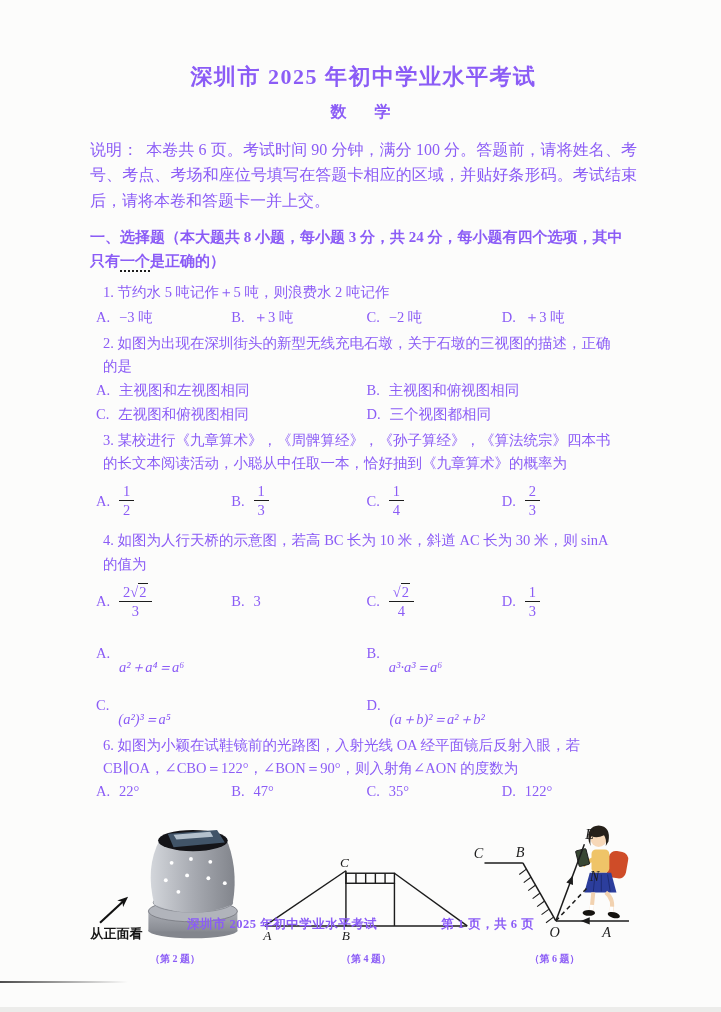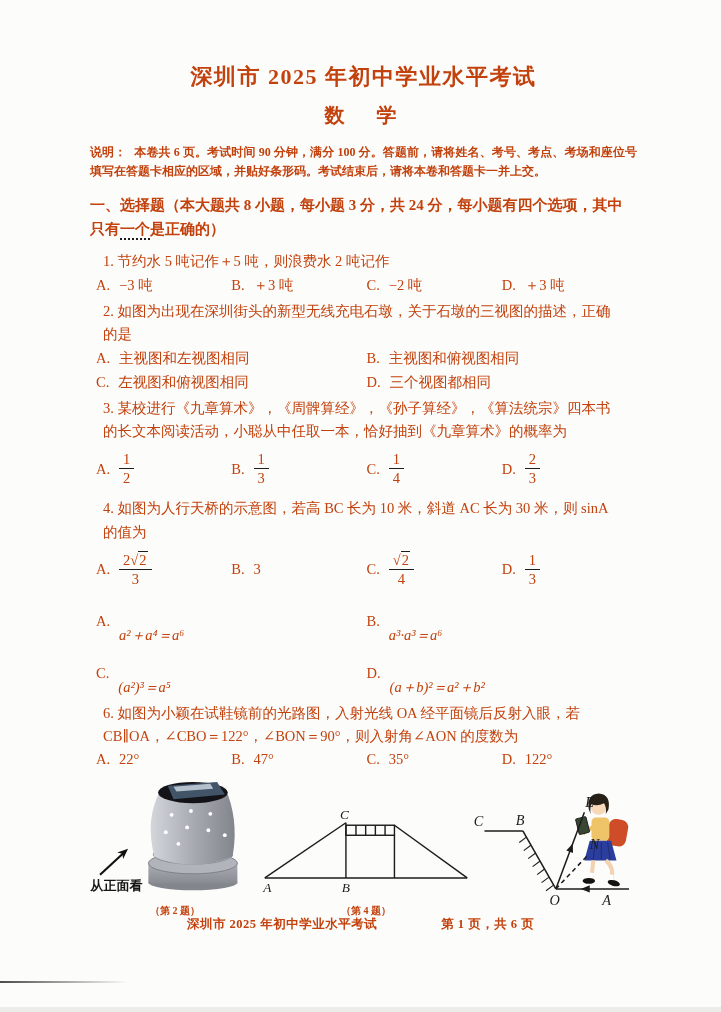--- a/index.html
+++ b/index.html
@@ -1,25 +1,25 @@
 <!DOCTYPE html>
 <html><head>
 <meta charset="utf-8">
 <style>
   html,body{margin:0;padding:0;background:#e9e9e7;}
   .page{
     width:721px;height:1012px;position:relative;overflow:hidden;
     background:#fcfcfb;box-sizing:border-box;
     padding:62px 84px 0 90px;
     font-family:"Liberation Serif","DejaVu Serif",serif;
-    color:#c2410c;
+    color:#8b5cf6;
   }
   .page-title{font-size:22px;font-weight:bold;text-align:center;margin:0 0 10px;letter-spacing:1.5px;}
-  .subject-title{font-size:20px;font-weight:bold;text-align:center;margin:8px 0 14px;letter-spacing:6px;}
-  .instructions{font-size:12px;font-weight:bold;line-height:1.58;margin:0 0 12px;text-align:justify;}
+  .subject-title{font-size:16px;font-weight:bold;text-align:center;margin:8px 0 14px;letter-spacing:6px;}
+  .instructions{font-size:16px;font-weight:normal;line-height:1.58;margin:0 0 12px;text-align:justify;}
   .instr-label{margin-right:8px;}
   .section-header{font-size:15px;font-weight:bold;line-height:1.62;margin:2px 0 8px;}
   .emph{border-bottom:2.5px dotted #1d1d1d;padding-bottom:1px;}
   .qblock{margin:0 0 4px;}
   .qtext{font-size:14.5px;line-height:1.6;margin:2px 13px;}
   .opt-row{display:flex;font-size:14.5px;margin:3px 0 5px;padding-left:6px;}
   .cols4 .opt{width:25%;}
   .cols2 .opt{width:50%;}
   .opt{display:flex;align-items:center;}
   .olabel{margin-right:9px;}
@@ -319,20 +319,21 @@
         <polygon points="0,0 10,4 10,-4" transform="translate(122,122)" fill="#1c1c1c"></polygon>
         <g font-style="italic" font-size="16" fill="#1c1c1c">
           <text x="2" y="52">C</text>
           <text x="49" y="50">B</text>
           <text x="127" y="30">E</text>
           <text x="132" y="77">N</text>
           <text x="87" y="140">O</text>
           <text x="146" y="140">A</text>
         </g>
       </svg>
+      <figcaption class="fig-caption">（第 6 题）</figcaption>
     </figure>
 
   </div>
 
   <div class="footer">
     <span>深圳市 2025 年初中学业水平考试</span>
     <span>第 1 页，共 6 页</span>
   </div>
 
   <div class="page-shadow-line"></div>

